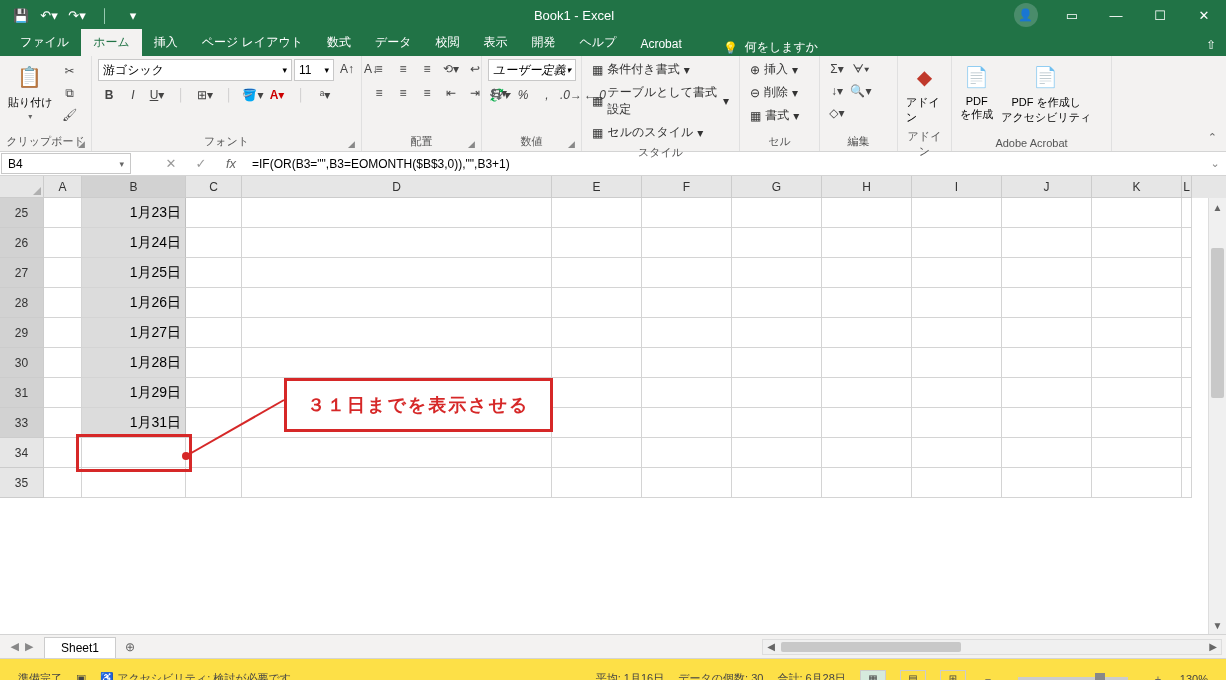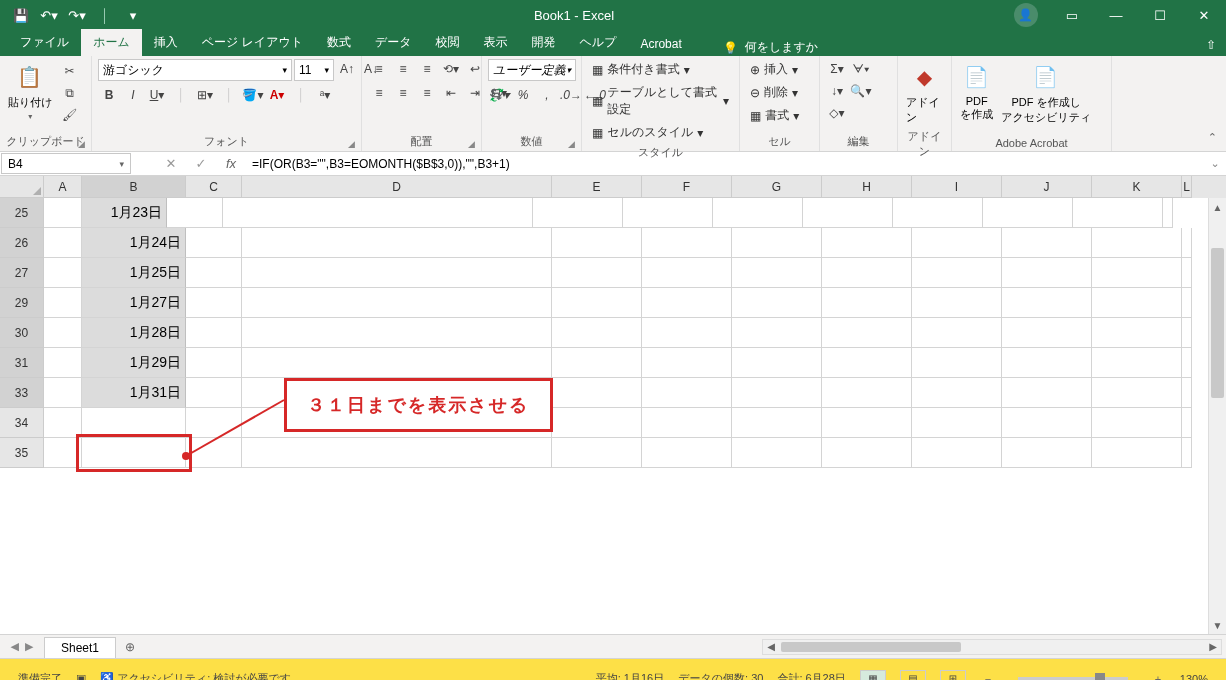--- a/index.html
+++ b/index.html
@@ -309,21 +309,21 @@
       <div class="colh" style="width: 90px;">H</div>
       <div class="colh" style="width: 90px;">I</div>
       <div class="colh" style="width: 90px;">J</div>
       <div class="colh" style="width: 90px;">K</div>
       <div class="colh" style="width: 10px;">L</div>
     </div>
   <div class="rows" id="rows">
       <div class="row">
         <div class="rowh sel">25</div>
         <div class="cell" style="width: 38px;"></div>
-        <div class="cell selrange" style="width: 85px;">1月23日</div>
+        <div class="cell selrange" style="width: 104px;">1月23日</div>
         <div class="cell" style="width: 56px;"></div>
         <div class="cell" style="width: 310px;"></div>
         <div class="cell" style="width: 90px;"></div>
         <div class="cell" style="width: 90px;"></div>
         <div class="cell" style="width: 90px;"></div>
         <div class="cell" style="width: 90px;"></div>
         <div class="cell" style="width: 90px;"></div>
         <div class="cell" style="width: 90px;"></div>
         <div class="cell" style="width: 90px;"></div>
         <div class="cell" style="width: 10px;"></div>
@@ -340,20 +340,35 @@
         <div class="cell" style="width: 90px;"></div>
         <div class="cell" style="width: 90px;"></div>
         <div class="cell" style="width: 90px;"></div>
         <div class="cell" style="width: 90px;"></div>
         <div class="cell" style="width: 10px;"></div>
       </div>
       <div class="row">
         <div class="rowh sel">27</div>
         <div class="cell" style="width: 38px;"></div>
         <div class="cell selrange" style="width: 104px;">1月25日</div>
+        <div class="cell" style="width: 56px;"></div>
+        <div class="cell" style="width: 310px;"></div>
+        <div class="cell" style="width: 90px;"></div>
+        <div class="cell" style="width: 90px;"></div>
+        <div class="cell" style="width: 90px;"></div>
+        <div class="cell" style="width: 90px;"></div>
+        <div class="cell" style="width: 90px;"></div>
+        <div class="cell" style="width: 90px;"></div>
+        <div class="cell" style="width: 90px;"></div>
+        <div class="cell" style="width: 10px;"></div>
+      </div>
+      <div class="row">
+        <div class="rowh sel">28</div>
+        <div class="cell" style="width: 38px;"></div>
+        <div class="cell selrange" style="width: 104px;">1月26日</div>
         <div class="cell" style="width: 56px;"></div>
         <div class="cell" style="width: 310px;"></div>
         <div class="cell" style="width: 90px;"></div>
         <div class="cell" style="width: 90px;"></div>
         <div class="cell" style="width: 90px;"></div>
         <div class="cell" style="width: 90px;"></div>
         <div class="cell" style="width: 90px;"></div>
         <div class="cell" style="width: 90px;"></div>
         <div class="cell" style="width: 90px;"></div>
         <div class="cell" style="width: 10px;"></div>

